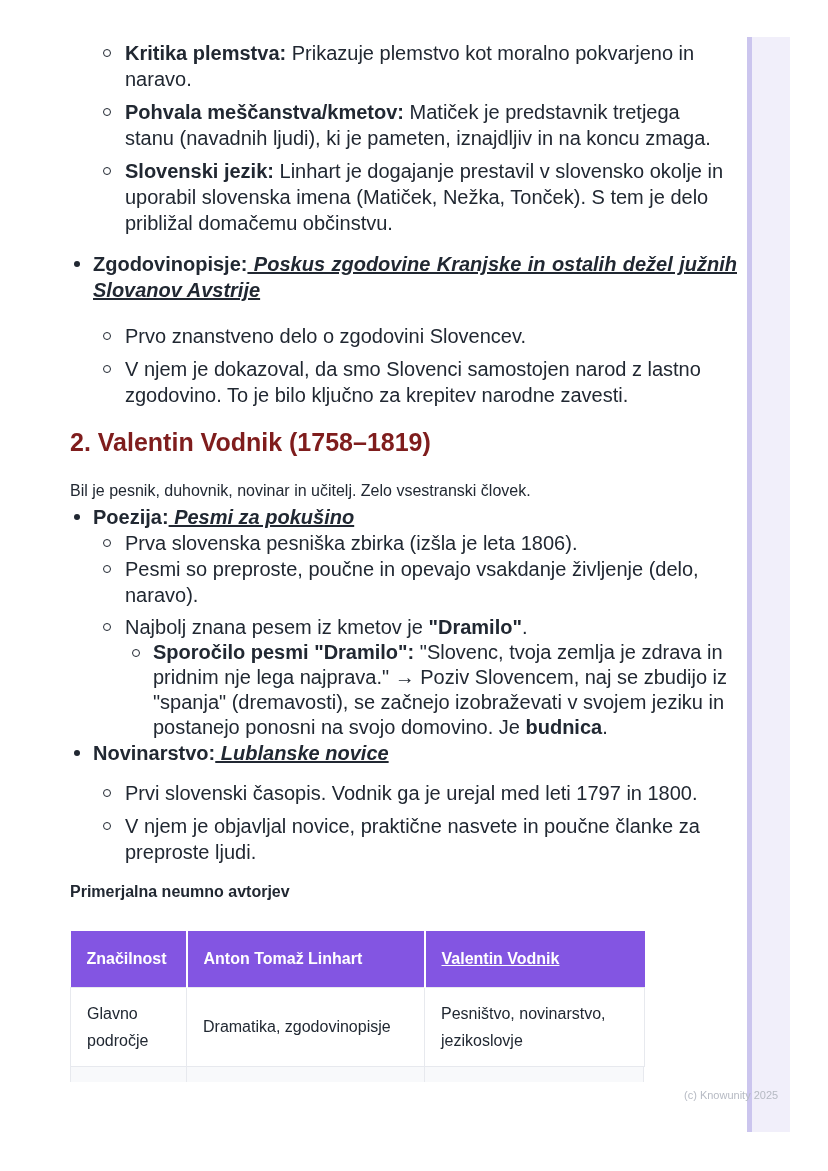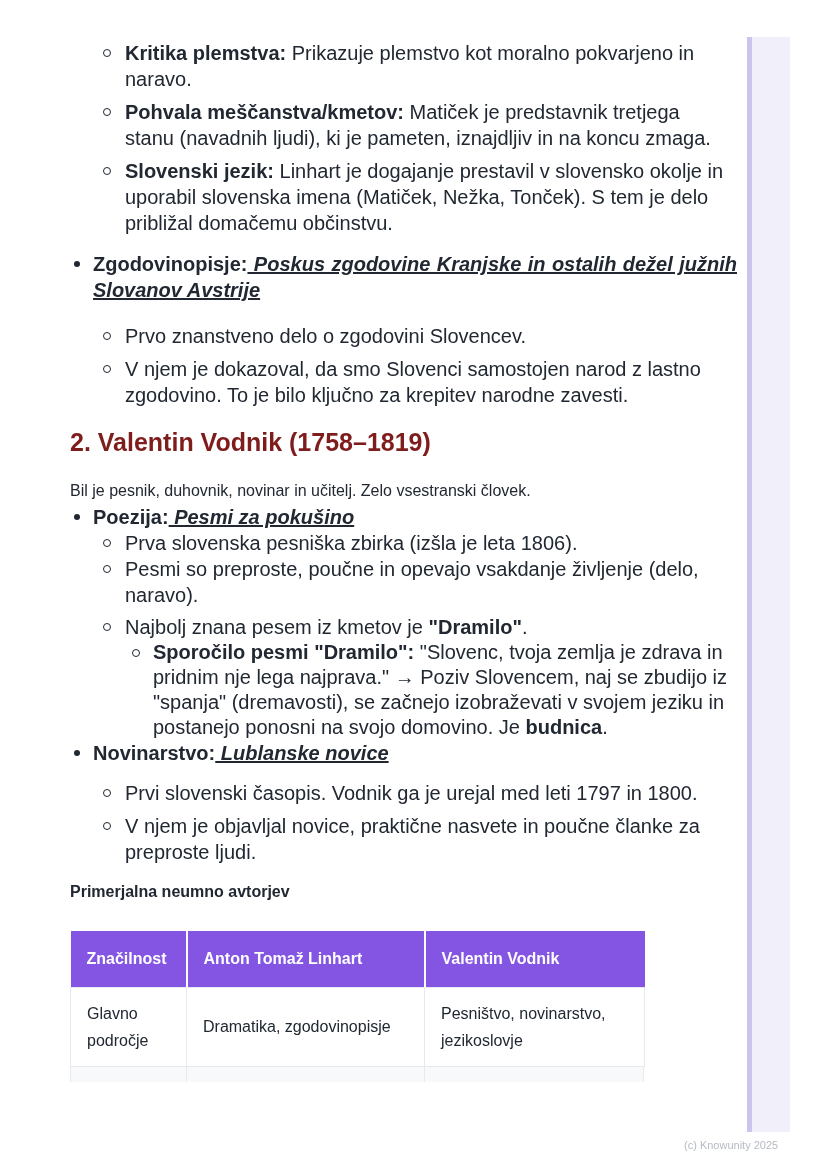--- a/index.html
+++ b/index.html
@@ -1,21 +1,21 @@
 <!DOCTYPE html>
 <html><head>
 <meta charset="utf-8">
 <style>
   html,body{margin:0;padding:0;background:#ffffff;}
   .page{position:relative;width:828px;height:1171px;background:#ffffff;overflow:hidden;
         font-family:"Liberation Sans","DejaVu Sans",sans-serif;color:#212832;}
   
   .edge-line{position:absolute;left:747px;top:37px;width:5px;height:1095px;background:#cbc5ee;}
   .edge-panel{position:absolute;left:752px;top:37px;width:38px;height:1095px;background:#f1effa;}
-  .watermark{position:absolute;left:684px;top:1139px;font-size:11px;color:#b6bac3;z-index:5;white-space:nowrap;}
+  .watermark{position:absolute;left:684px;top:1089px;font-size:11px;color:#b6bac3;z-index:5;white-space:nowrap;}
 
   .content{position:absolute;left:70px;top:0;width:667px;}
   .ln{display:block;line-height:26px;font-size:20px;}
   b{font-weight:700;}
   .bi{font-weight:700;font-style:italic;text-decoration:underline;}
   .just{text-align:justify;text-align-last:justify;}
 
   .li{position:relative;}
   .l1{padding-left:23px;}
   .l2{padding-left:55px;}
@@ -29,21 +29,21 @@
   .tight .ln{line-height:25px;}
 
   .h2{font-size:25px;line-height:30px;font-weight:700;color:#7f1d1d;}
   .para{font-size:16px;line-height:26px;}
   .bold-para{font-size:16px;line-height:26px;font-weight:700;}
 
   .cmp-table{width:574px;border-collapse:collapse;table-layout:fixed;}
   .cmp-table col.c1{width:116px;} .cmp-table col.c2{width:238px;} .cmp-table col.c3{width:220px;}
   .cmp-table th{background:#8355e2;color:#ffffff;font-size:16px;font-weight:700;text-align:left;
                 height:56px;padding:0 16px;border-right:2px solid #ffffff;vertical-align:middle;}
-  .cmp-table th:last-child{border-right:none;}
+  .cmp-table th:last-child{border-right:none;text-decoration:underline;}
   .cmp-table td{font-size:16px;line-height:27px;padding:12px 16px;vertical-align:middle;
                 border:1px solid #e7e9ee;background:#ffffff;}
   .cmp-table td.key{font-weight:400;}
   .partial-row{width:572px;height:15px;background:#f8f9fb;border-left:1px solid #e7e9ee;border-right:1px solid #e7e9ee;position:relative;}
   .partial-row .v1,.partial-row .v2{position:absolute;top:0;bottom:0;width:1px;background:#e7e9ee;}
   .partial-row .v1{left:115px;} .partial-row .v2{left:353px;}
 
   
   .mt40{margin-top:40px;} .mt6{margin-top:6px;} .mt7{margin-top:7px;}
   .mt13{} .mt14{margin-top:14px;} .mt15{margin-top:15px;} .mt19{margin-top:19px;}

